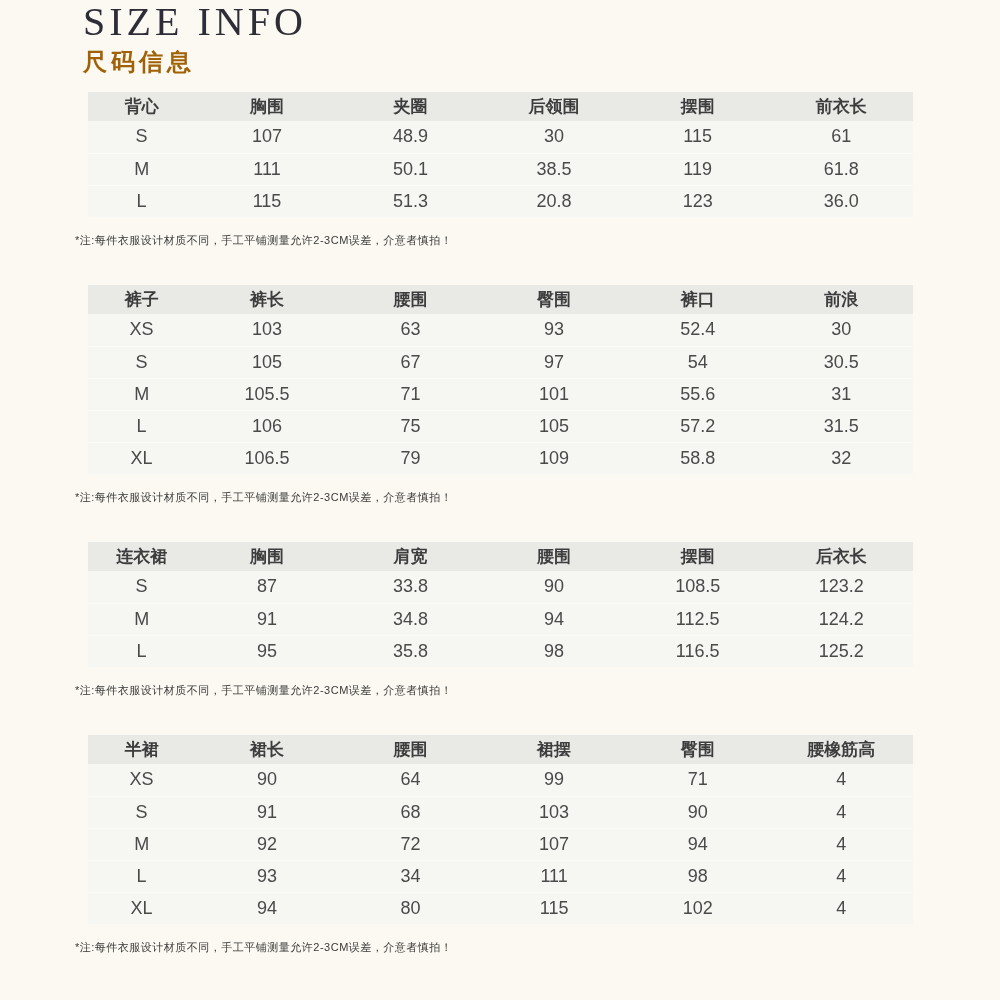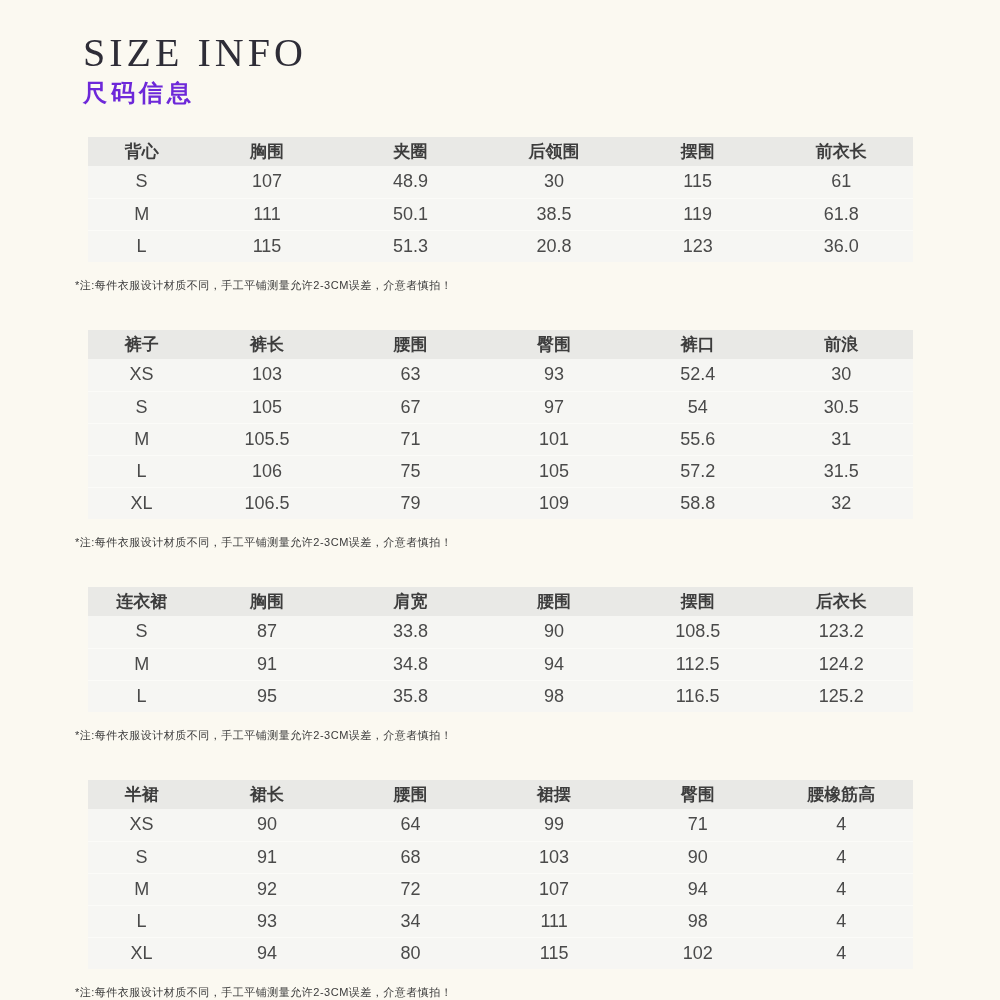--- a/index.html
+++ b/index.html
@@ -3,38 +3,38 @@
 <meta charset="utf-8">
 <style>
   * { margin: 0; padding: 0; box-sizing: border-box; }
   html, body {
     width: 1000px; height: 1000px;
     background: #fbf9f1;
     font-family: "Liberation Sans", sans-serif;
     color: #454545;
     overflow: hidden;
   }
-  .page { padding-top: 32px; }
+  .page { padding-top: 1px; }
   .title-block { margin-left: 83px; }
   .title-en {
     font-family: "Liberation Serif", serif;
     font-size: 40px;
     font-weight: 400;
     letter-spacing: 4px;
     color: #2e2d37;
     line-height: 1.05;
   }
   .title-zh {
     font-size: 24px;
     font-weight: 700;
     letter-spacing: 4px;
-    color: #6d28d9;
+    color: #a16207;
     margin-top: 3px;
   }
-  .tables-area { margin-top: 28px; }
+  .tables-area { margin-top: 14px; }
   .table-section { margin-bottom: 36px; }
   table.size-table {
     width: 825px;
     margin-left: 88px;
     border-collapse: collapse;
     table-layout: fixed;
   }
   table.size-table col.c-first { width: 13%; }
   table.size-table col.c-rest  { width: 17.4%; }
   table.size-table th {

